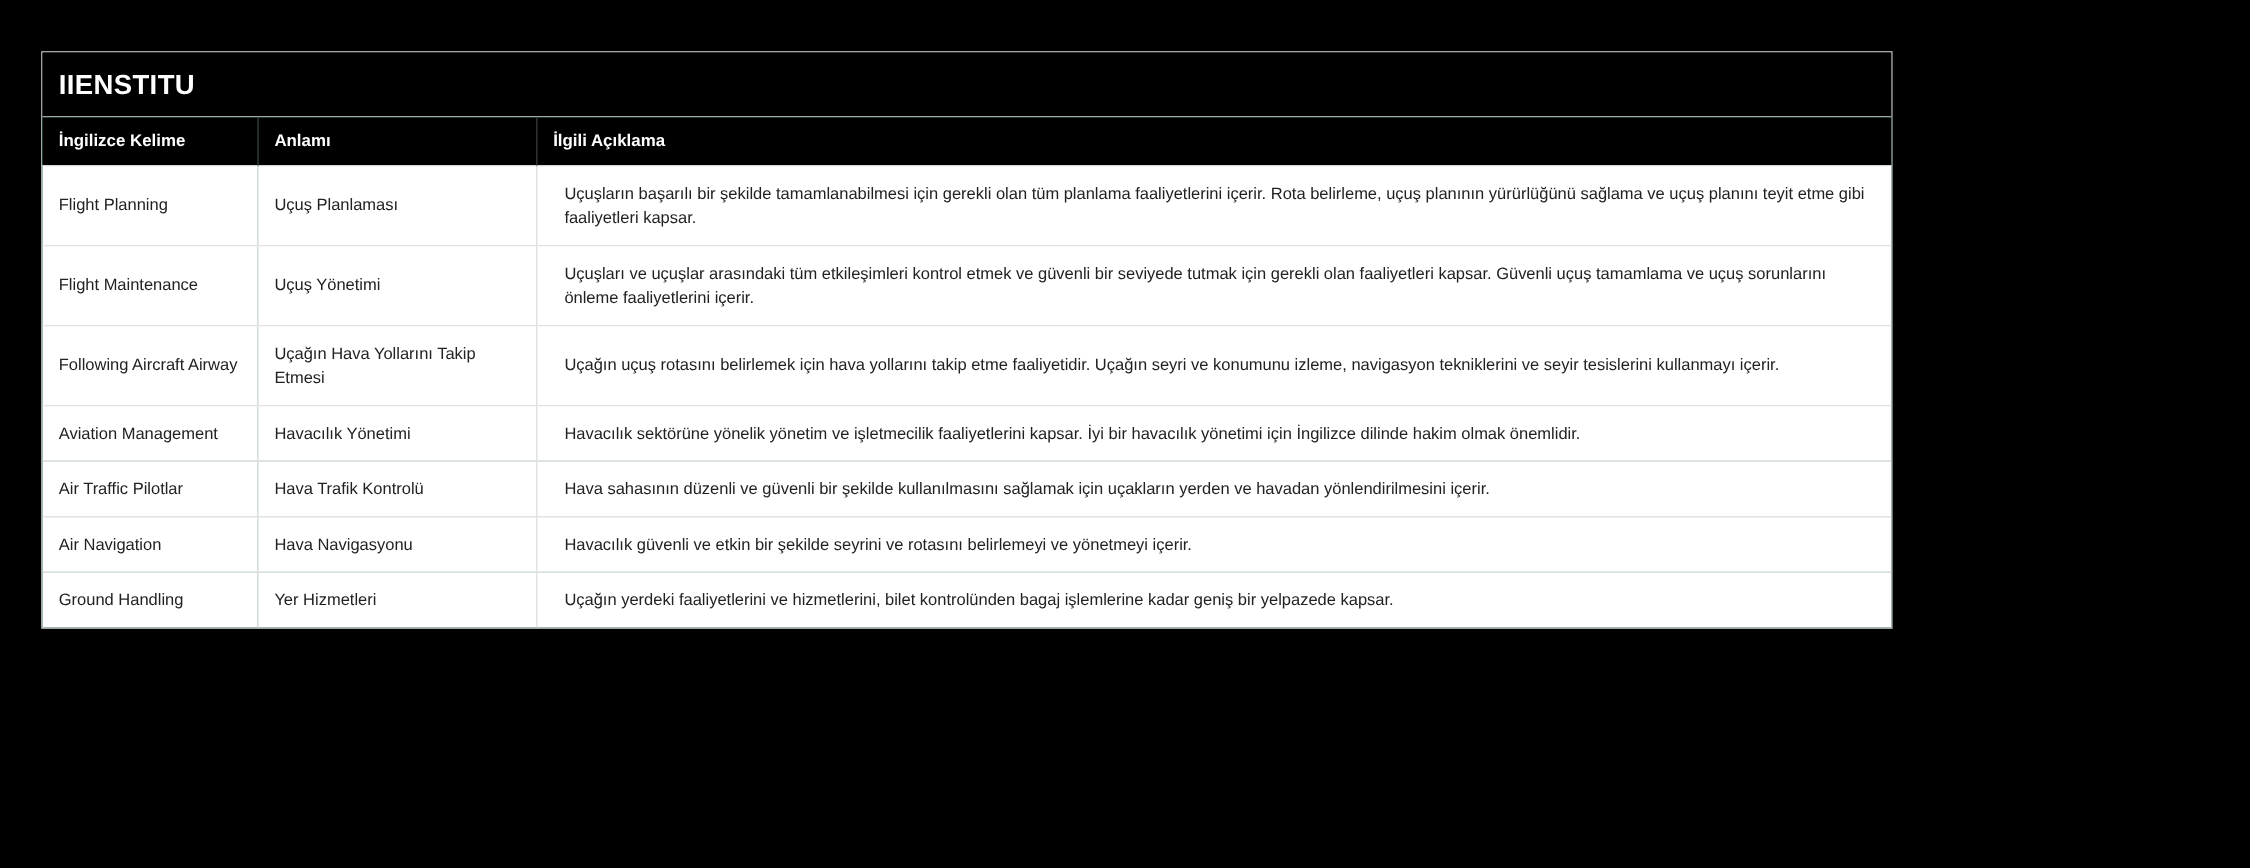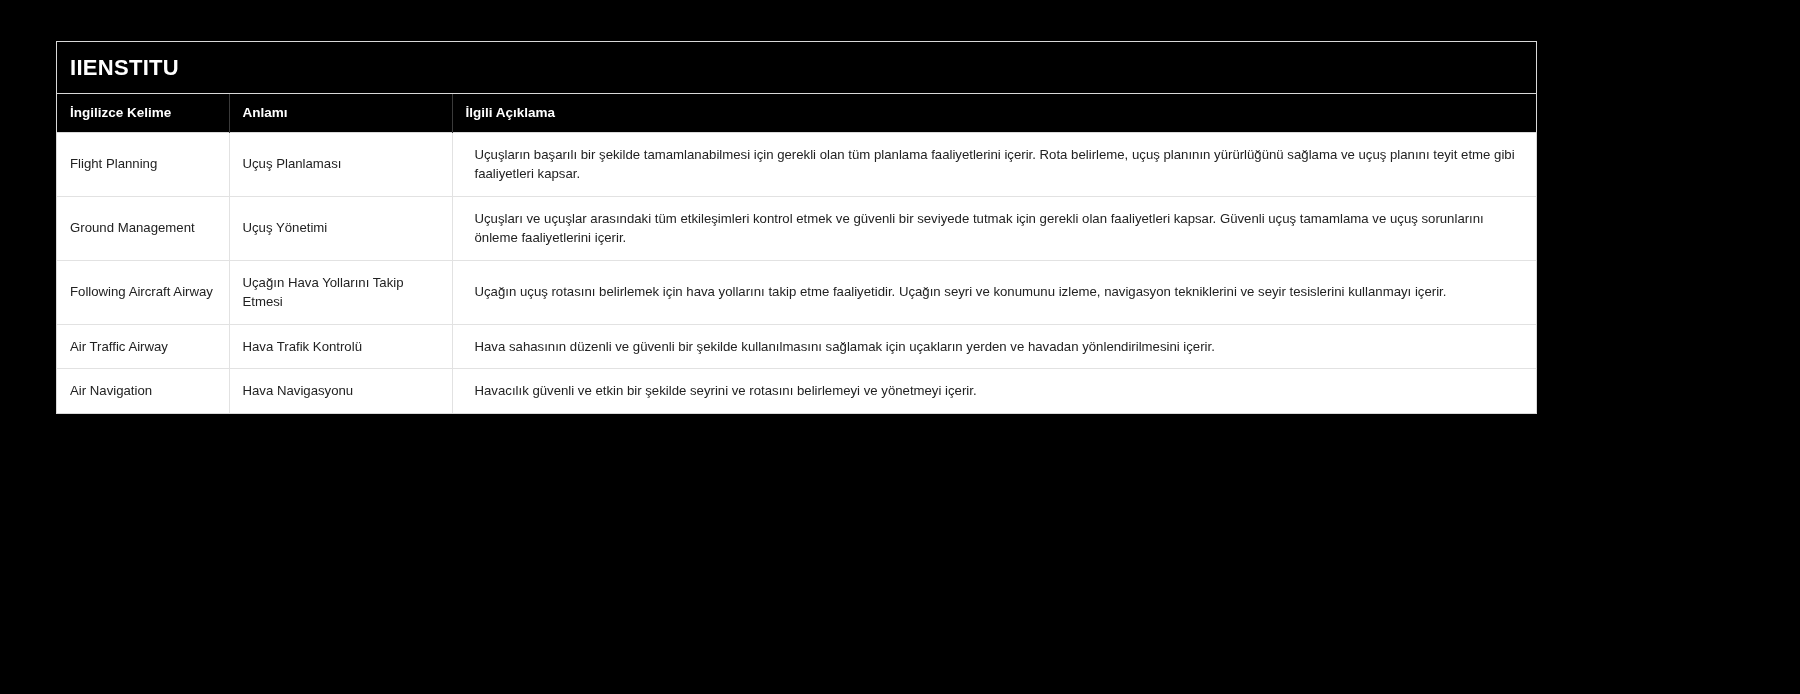--- a/index.html
+++ b/index.html
@@ -18,21 +18,21 @@
   .page {
     width: 1800px;
     height: 694px;
     background: #000000;
     position: relative;
     box-sizing: border-box;
   }
 
   .card {
     position: absolute;
-    left: 56px;
+    left: 33px;
     top: 41px;
     width: 1481px;
     background: #000000;
     border: 1px solid #d9d9d9;
     box-sizing: border-box;
   }
 
   .brand-bar {
     height: 52px;
     background: #000000;
@@ -121,36 +121,46 @@
           <th>İlgili Açıklama</th>
         </tr>
       </thead>
       <tbody id="vocab-body">
       <tr>
             <td class="col-term">Flight Planning</td>
             <td class="col-meaning">Uçuş Planlaması</td>
             <td class="col-desc">Uçuşların başarılı bir şekilde tamamlanabilmesi için gerekli olan tüm planlama faaliyetlerini içerir. Rota belirleme, uçuş planının yürürlüğünü sağlama ve uçuş planını teyit etme gibi faaliyetleri kapsar.</td>
           </tr>
           <tr>
-            <td class="col-term">Ground Management</td>
+            <td class="col-term">Flight Maintenance</td>
             <td class="col-meaning">Uçuş Yönetimi</td>
             <td class="col-desc">Uçuşları ve uçuşlar arasındaki tüm etkileşimleri kontrol etmek ve güvenli bir seviyede tutmak için gerekli olan faaliyetleri kapsar. Güvenli uçuş tamamlama ve uçuş sorunlarını önleme faaliyetlerini içerir.</td>
           </tr>
           <tr>
             <td class="col-term">Following Aircraft Airway</td>
             <td class="col-meaning">Uçağın Hava Yollarını Takip Etmesi</td>
             <td class="col-desc">Uçağın uçuş rotasını belirlemek için hava yollarını takip etme faaliyetidir. Uçağın seyri ve konumunu izleme, navigasyon tekniklerini ve seyir tesislerini kullanmayı içerir.</td>
           </tr>
           <tr>
-            <td class="col-term">Air Traffic Airway</td>
+            <td class="col-term">Aviation Management</td>
+            <td class="col-meaning">Havacılık Yönetimi</td>
+            <td class="col-desc">Havacılık sektörüne yönelik yönetim ve işletmecilik faaliyetlerini kapsar. İyi bir havacılık yönetimi için İngilizce dilinde hakim olmak önemlidir.</td>
+          </tr>
+          <tr>
+            <td class="col-term">Air Traffic Pilotlar</td>
             <td class="col-meaning">Hava Trafik Kontrolü</td>
             <td class="col-desc">Hava sahasının düzenli ve güvenli bir şekilde kullanılmasını sağlamak için uçakların yerden ve havadan yönlendirilmesini içerir.</td>
           </tr>
           <tr>
             <td class="col-term">Air Navigation</td>
             <td class="col-meaning">Hava Navigasyonu</td>
             <td class="col-desc">Havacılık güvenli ve etkin bir şekilde seyrini ve rotasını belirlemeyi ve yönetmeyi içerir.</td>
           </tr>
+          <tr>
+            <td class="col-term">Ground Handling</td>
+            <td class="col-meaning">Yer Hizmetleri</td>
+            <td class="col-desc">Uçağın yerdeki faaliyetlerini ve hizmetlerini, bilet kontrolünden bagaj işlemlerine kadar geniş bir yelpazede kapsar.</td>
+          </tr>
         </tbody>
     </table>
 
   </div>
 </div>
 
 </body></html>

